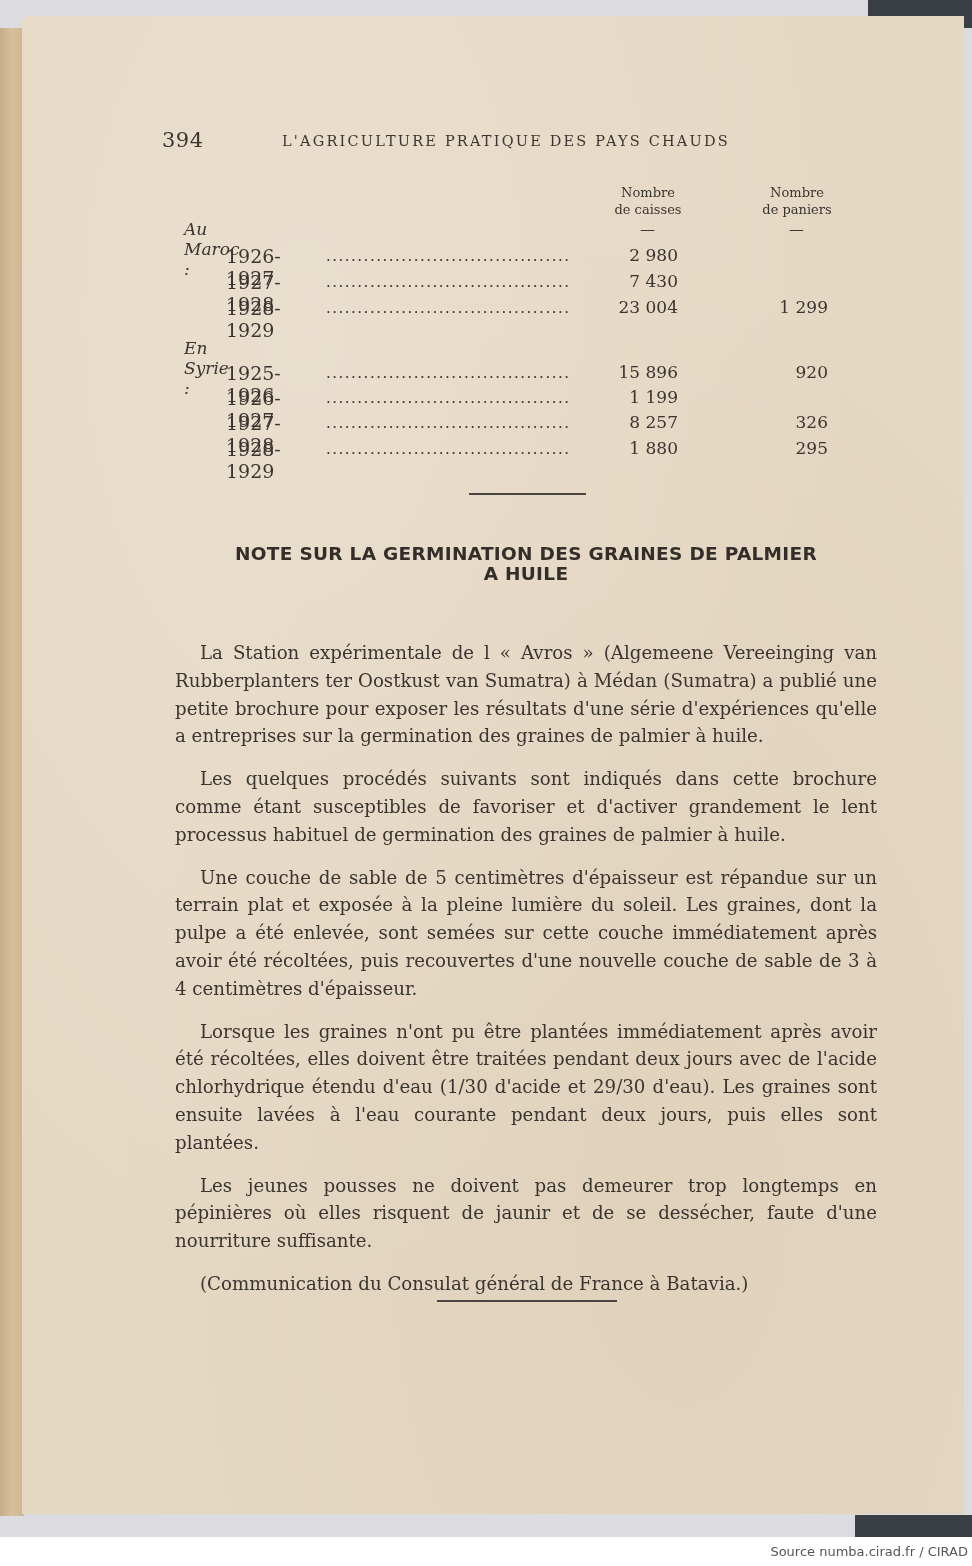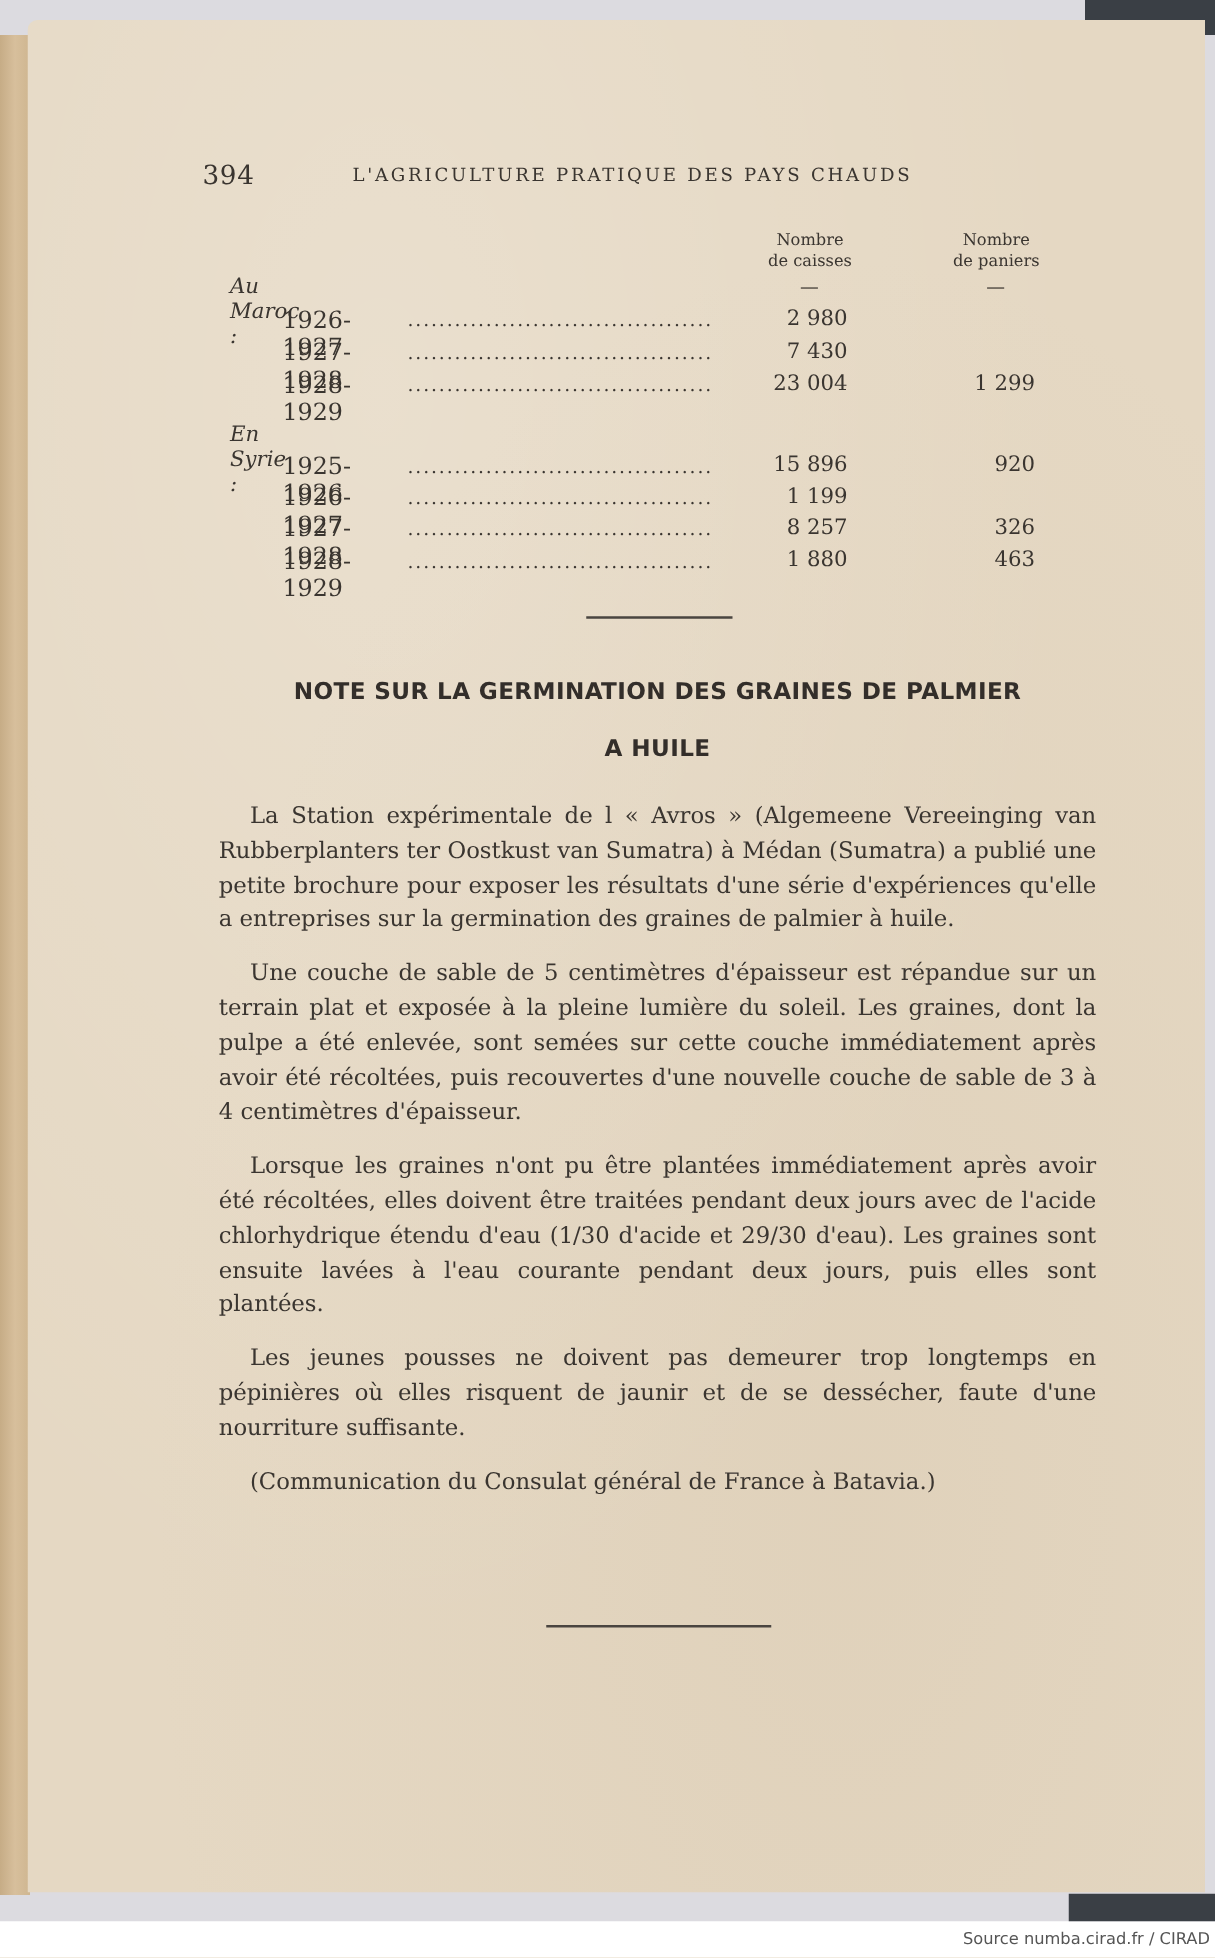--- a/index.html
+++ b/index.html
@@ -129,30 +129,31 @@
   <div class="num num-paniers" style="top:387px;"></div>
 
   <div class="row-year" style="top:412px;">1927-1928</div>
   <div class="leader" style="top:414px;">............................................</div>
   <div class="num num-caisses" style="top:412px;">8 257</div>
   <div class="num num-paniers" style="top:412px;">326</div>
 
   <div class="row-year" style="top:438px;">1928-1929</div>
   <div class="leader" style="top:440px;">............................................</div>
   <div class="num num-caisses" style="top:438px;">1 880</div>
-  <div class="num num-paniers" style="top:438px;">463</div>
+  <div class="num num-paniers" style="top:438px;">295</div>
 </div>
 
 <div class="rule" style="left:469px; top:493px; width:117px;"></div>
 
 <div class="title-line" style="top:543px;">NOTE SUR LA GERMINATION DES GRAINES DE PALMIER</div>
-<div class="title-line" style="top:589px;">A HUILE</div>
+<div class="title-line" style="top:563px;">A HUILE</div>
 
 <div class="body-text text">
   <p>La Station expérimentale de l « Avros » (Algemeene Vereeinging van Rubberplanters ter Oostkust van Sumatra) à Médan (Sumatra) a publié une petite brochure pour exposer les résultats d'une série d'expériences qu'elle a entreprises sur la germination des graines de palmier à huile.</p>
+  <p>Les quelques procédés suivants sont indiqués dans cette brochure comme étant susceptibles de favoriser et d'activer grandement le lent processus habituel de germination des graines de palmier à huile.</p>
   <p>Une couche de sable de 5 centimètres d'épaisseur est répandue sur un terrain plat et exposée à la pleine lumière du soleil. Les graines, dont la pulpe a été enlevée, sont semées sur cette couche immédiatement après avoir été récoltées, puis recouvertes d'une nouvelle couche de sable de 3 à 4 centimètres d'épaisseur.</p>
   <p>Lorsque les graines n'ont pu être plantées immédiatement après avoir été récoltées, elles doivent être traitées pendant deux jours avec de l'acide chlorhydrique étendu d'eau (1/30 d'acide et 29/30 d'eau). Les graines sont ensuite lavées à l'eau courante pendant deux jours, puis elles sont plantées.</p>
   <p>Les jeunes pousses ne doivent pas demeurer trop longtemps en pépinières où elles risquent de jaunir et de se dessécher, faute d'une nourriture suffisante.</p>
   <p>(Communication du Consulat général de France à Batavia.)</p>
 </div>
 
 <div class="rule" style="left:437px; top:1300px; width:180px; height:1.5px;"></div>
 
 <div class="source-caption">Source numba.cirad.fr / CIRAD</div>
 

